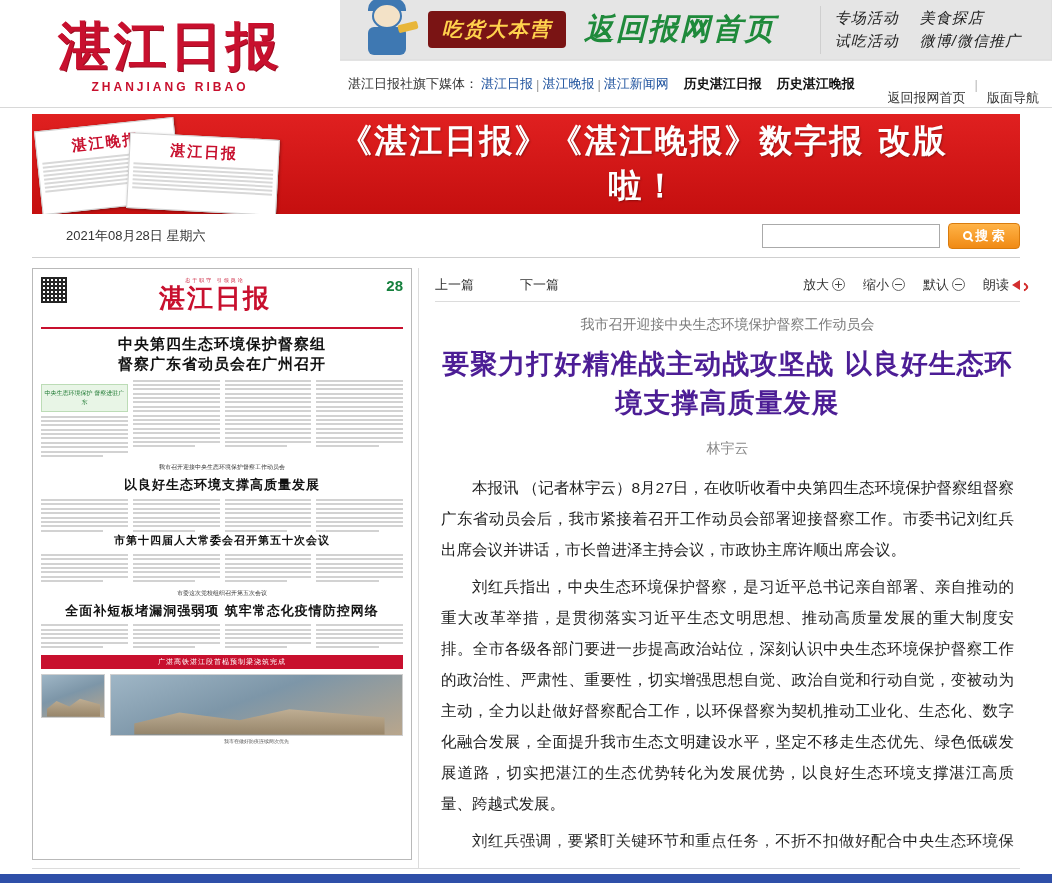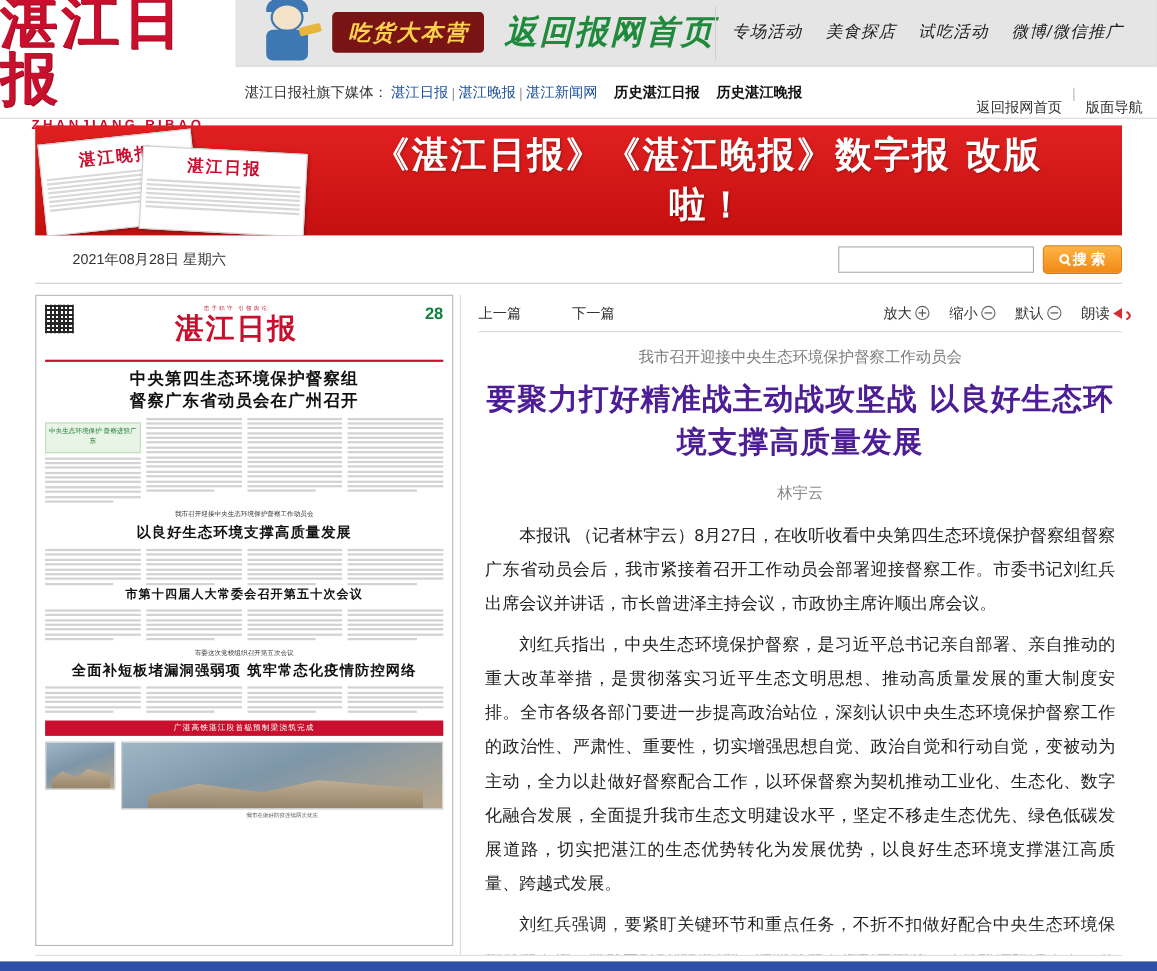--- a/index.html
+++ b/index.html
@@ -107,21 +107,21 @@
     white-space: nowrap;
   }
   .ad-divider {
     width: 1px;
     height: 48px;
     background: #cfcfcf;
     margin: 0 14px 0 auto;
   }
   .ad-side {
     display: flex;
-    flex-direction: row;
+    flex-direction: column;
     justify-content: center;
     gap: 4px;
     margin-right: 14px;
   }
   .ad-side-row {
     font-size: 15px;
     color: #222;
     white-space: nowrap;
     letter-spacing: 1px;
   }

